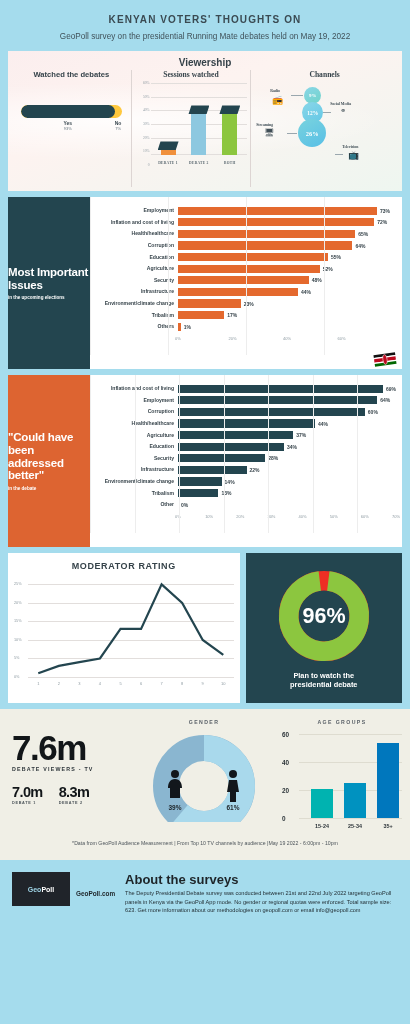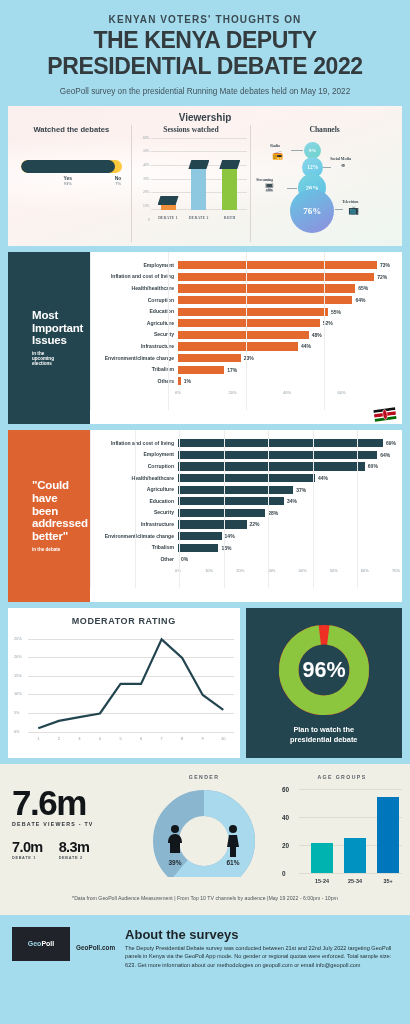--- a/index.html
+++ b/index.html
@@ -79,21 +79,21 @@
   .bubble { position:absolute; border-radius:50%; display:flex; align-items:center;
     justify-content:center; color:#fff; font-weight:700; }
   .ch-tag { position:absolute; font-size:3.8px; font-weight:700; color:#3f4d55; white-space:nowrap; }
   .ch-line { position:absolute; height:1px; background:#9aa7ae; }
   .ch-ico { position:absolute; font-size:9px; line-height:1; color:#3f4d55; }
 
   
   .issues { display:flex; background:#fff; height:172px; }
   .issues .side {
     width:82px; background:#23454f; color:#fff; display:flex; flex-direction:column;
-    justify-content:center; padding:24px;
+    justify-content:center; padding:0;
   }
   .issues.alt .side { background:#dd6431; }
   .side-title { font-size:11.5px; font-weight:800; line-height:1.12; letter-spacing:-.2px; }
   .side-sub { font-size:4.6px; font-weight:700; margin-top:4px; }
   .chart-area { flex:1; padding:8px 6px 4px 2px; position:relative; }
   .brow { display:flex; align-items:center; height:11.6px; }
   .blabel { width:86px; text-align:right; padding-right:4px; font-size:5.1px;
     font-weight:700; color:#36434a; line-height:1; }
   .btrack { flex:1; position:relative; height:100%; display:flex; align-items:center; }
   .bfill { height:8.2px; background:#e4692e; }
@@ -152,24 +152,20 @@
   .about-h { font-size:13px; font-weight:800; color:#1d2428; margin-bottom:2px; }
   .about-p { font-size:5.6px; line-height:1.52; color:#243036; }
 </style>
 </head>
 <body>
 
 <div class="page">
 
   <div class="header">
     <div class="kicker">KENYAN VOTERS' THOUGHTS ON</div>
-    <div class="title">
-      <div>THE KENYA DEPUTY</div>
-      <div>PRESIDENTIAL DEBATE 2022</div>
-    </div>
     <div class="subtitle">GeoPoll survey on the presidential Running Mate debates held on May 19, 2022</div>
   </div>
 
   <div class="card viewership">
     <div class="vw-title">Viewership</div>
     <div class="vw-cols">
       <div class="vw-col">
         <div class="vw-h">Watched the debates</div>
         <div class="pill-wrap">
           <div class="pill">
@@ -238,23 +234,20 @@
           <div class="ch-line" style="left:69px;top:29px;width:8px"></div>
           <div class="ch-ico" style="left:86px;top:25px;font-size:7px">⚭</div>
 
           <div class="bubble" style="width:28px;height:28px;left:44px;top:36px;background:linear-gradient(150deg,#79d3de,#58bfe6);font-size:6.4px">
             <span>26%</span>
           </div>
           <div class="ch-tag" style="left:2px;top:40px">Streaming</div>
           <div class="ch-line" style="left:33px;top:50px;width:10px"></div>
           <div class="ch-ico" style="left:10px;top:46px;font-size:8px">🖥</div>
 
-          <div class="bubble" style="width:44px;height:44px;left:36px;top:51px;background:linear-gradient(150deg,#62c9e4,#8f8ddd);font-size:9px">
-            <span>76%</span>
-          </div>
           <div class="ch-tag" style="left:88px;top:62px">Television</div>
           <div class="ch-line" style="left:81px;top:71px;width:8px"></div>
           <div class="ch-ico" style="left:94px;top:68px;font-size:9px">📺</div>
         </div>
       </div>
     </div>
   </div>
 
   <div class="card issues">
     <div class="side">

